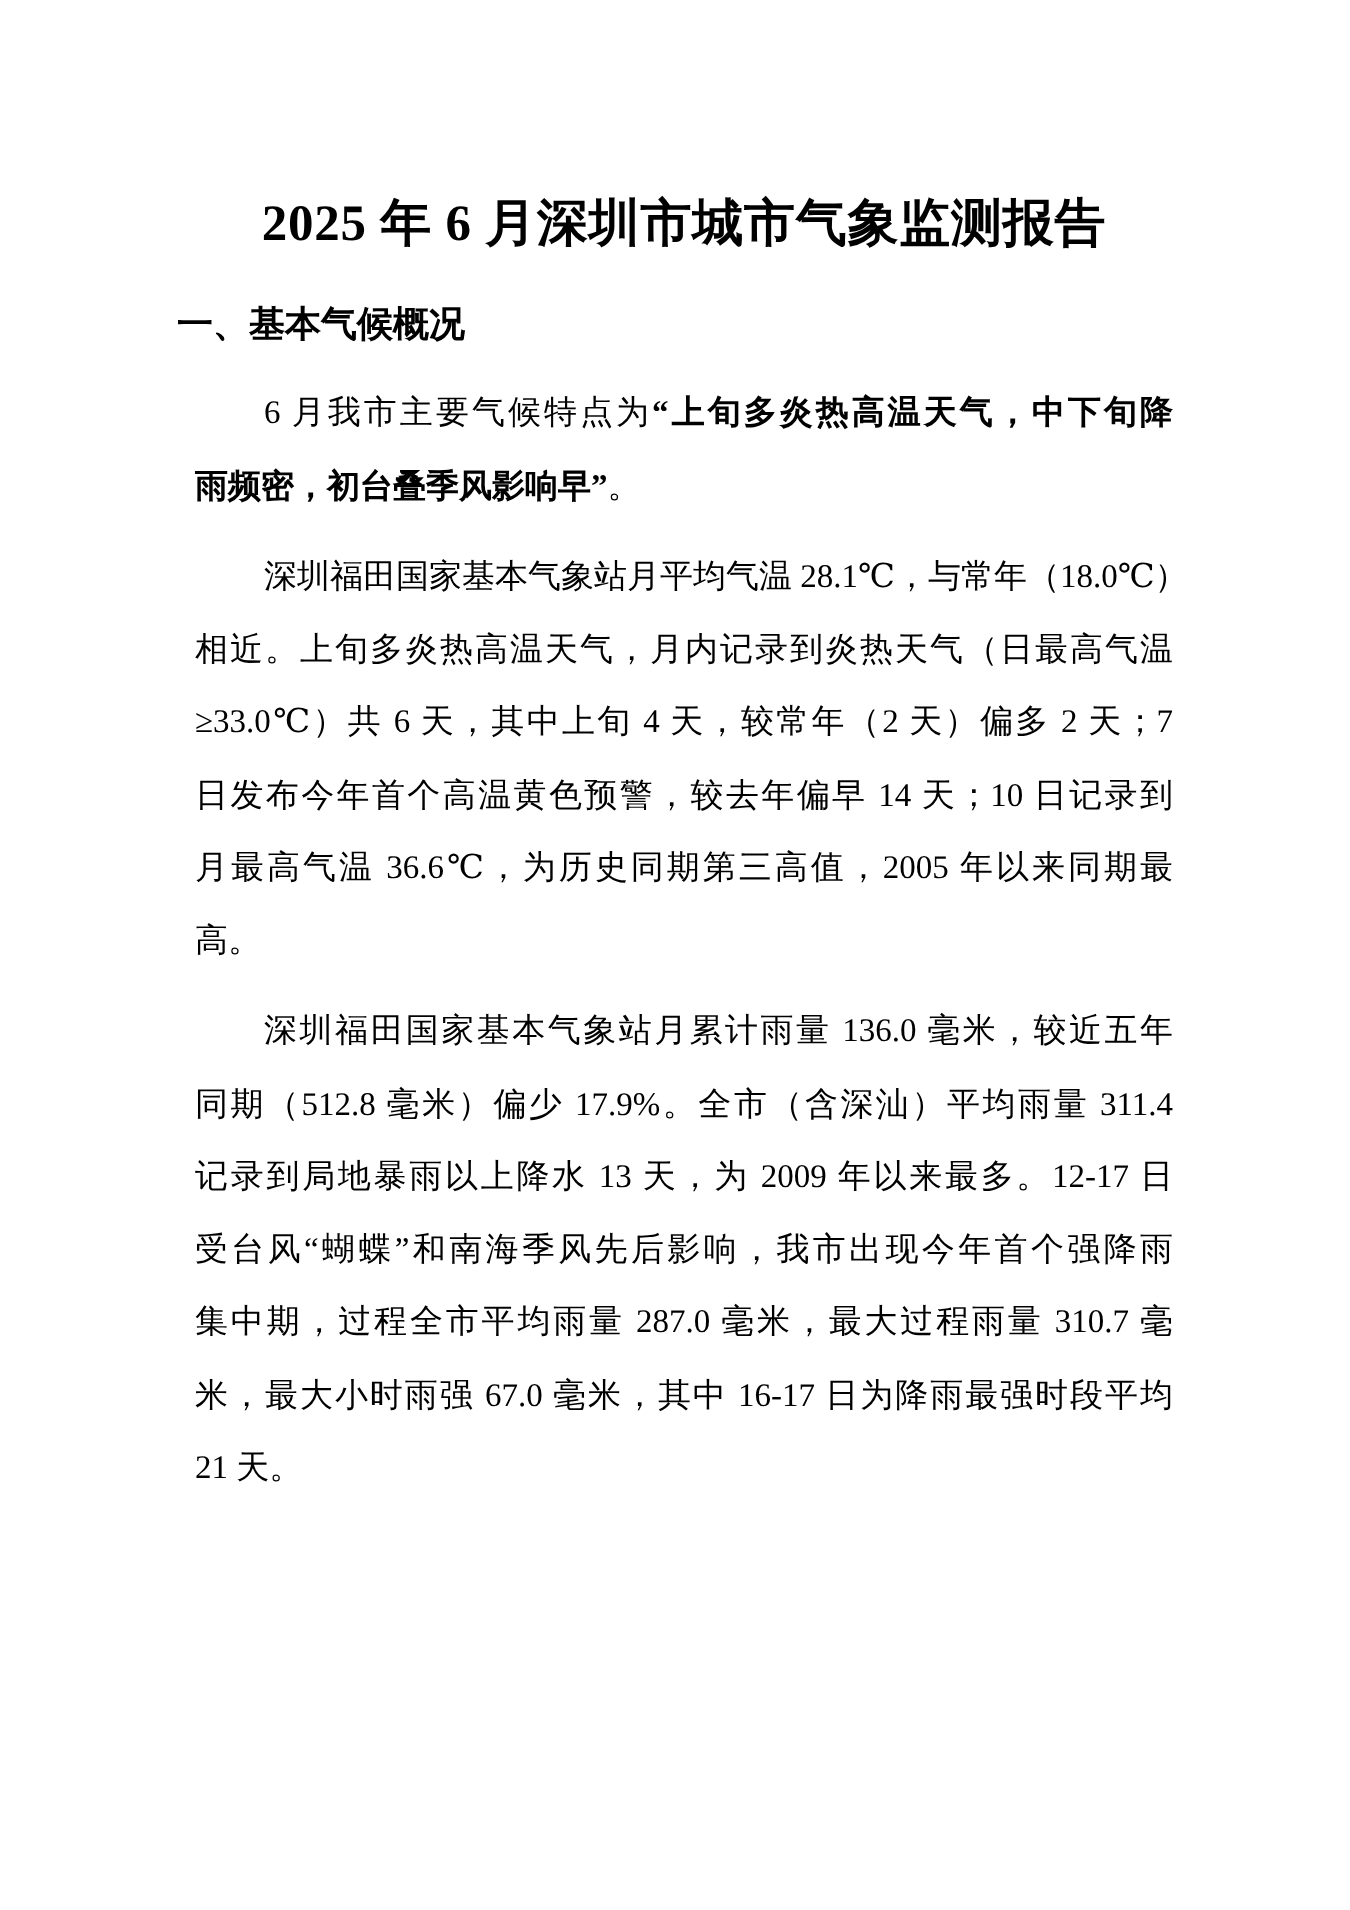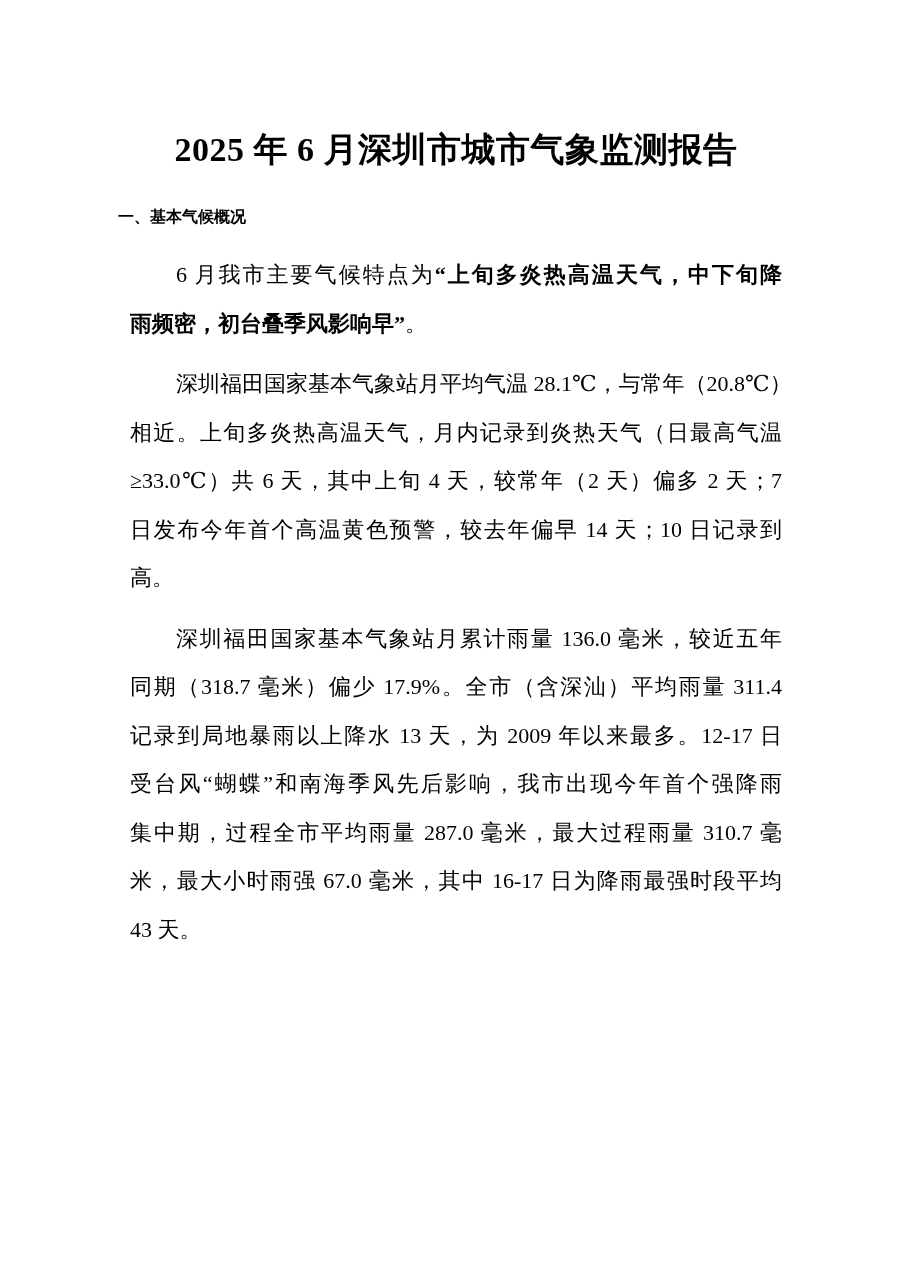--- a/index.html
+++ b/index.html
@@ -25,21 +25,21 @@
     font-size: 34px;
     font-weight: 700;
     line-height: 48px;
     text-align: center;
     letter-spacing: 0.5px;
     white-space: nowrap;
   }
   .section-heading {
     margin-top: 27px;
     font-family: Liberation Sans, sans-serif;
-    font-size: 16px;
+    font-size: 24px;
     font-weight: 700;
     line-height: 32px;
     text-align: left;
   }
   .para { margin: 12px; padding: 0; }
   .para-1 { margin-top: 18px; }
   .para-2 { margin-top: 6px; }
   .para-3 { margin-top: 6px; }
   .line {
     font-size: 22px;
@@ -67,31 +67,32 @@
     <div class="doc-title">2025 年 6 月深圳市城市气象监测报告</div>
 
     <div class="section-heading">一、基本气候概况</div>
 
     <div class="para para-1">
       <div class="line indent"><span>6 月我市主要气候特点为</span><span class="bold">“上旬多炎热高温天气，中下旬降</span></div>
       <div class="line no-stretch"><span class="bold">雨频密，初台叠季风影响早”</span><span>。</span></div>
     </div>
 
     <div class="para para-2">
-      <div class="line indent">深圳福田国家基本气象站月平均气温 28.1℃，与常年（20.8℃）</div>
+      <div class="line indent">深圳福田国家基本气象站月平均气温 28.1℃，与常年（18.0℃）</div>
       <div class="line">相近。上旬多炎热高温天气，月内记录到炎热天气（日最高气温</div>
       <div class="line">≥33.0℃）共 6 天，其中上旬 4 天，较常年（2 天）偏多 2 天；7</div>
       <div class="line">日发布今年首个高温黄色预警，较去年偏早 14 天；10 日记录到</div>
+      <div class="line">月最高气温 36.6℃，为历史同期第三高值，2005 年以来同期最</div>
       <div class="line no-stretch">高。</div>
     </div>
 
     <div class="para para-3">
       <div class="line indent">深圳福田国家基本气象站月累计雨量 136.0 毫米，较近五年</div>
-      <div class="line">同期（318.7 毫米）偏少 17.9%。全市（含深汕）平均雨量 311.4</div>
+      <div class="line">同期（512.8 毫米）偏少 17.9%。全市（含深汕）平均雨量 311.4</div>
       <div class="line">记录到局地暴雨以上降水 13 天，为 2009 年以来最多。12-17 日</div>
       <div class="line">受台风“蝴蝶”和南海季风先后影响，我市出现今年首个强降雨</div>
       <div class="line">集中期，过程全市平均雨量 287.0 毫米，最大过程雨量 310.7 毫</div>
       <div class="line">米，最大小时雨强 67.0 毫米，其中 16-17 日为降雨最强时段平均</div>
-      <div class="line no-stretch">43 天。</div>
+      <div class="line no-stretch">21 天。</div>
     </div>
 
   </div>
 </div>
 
 </body></html>

